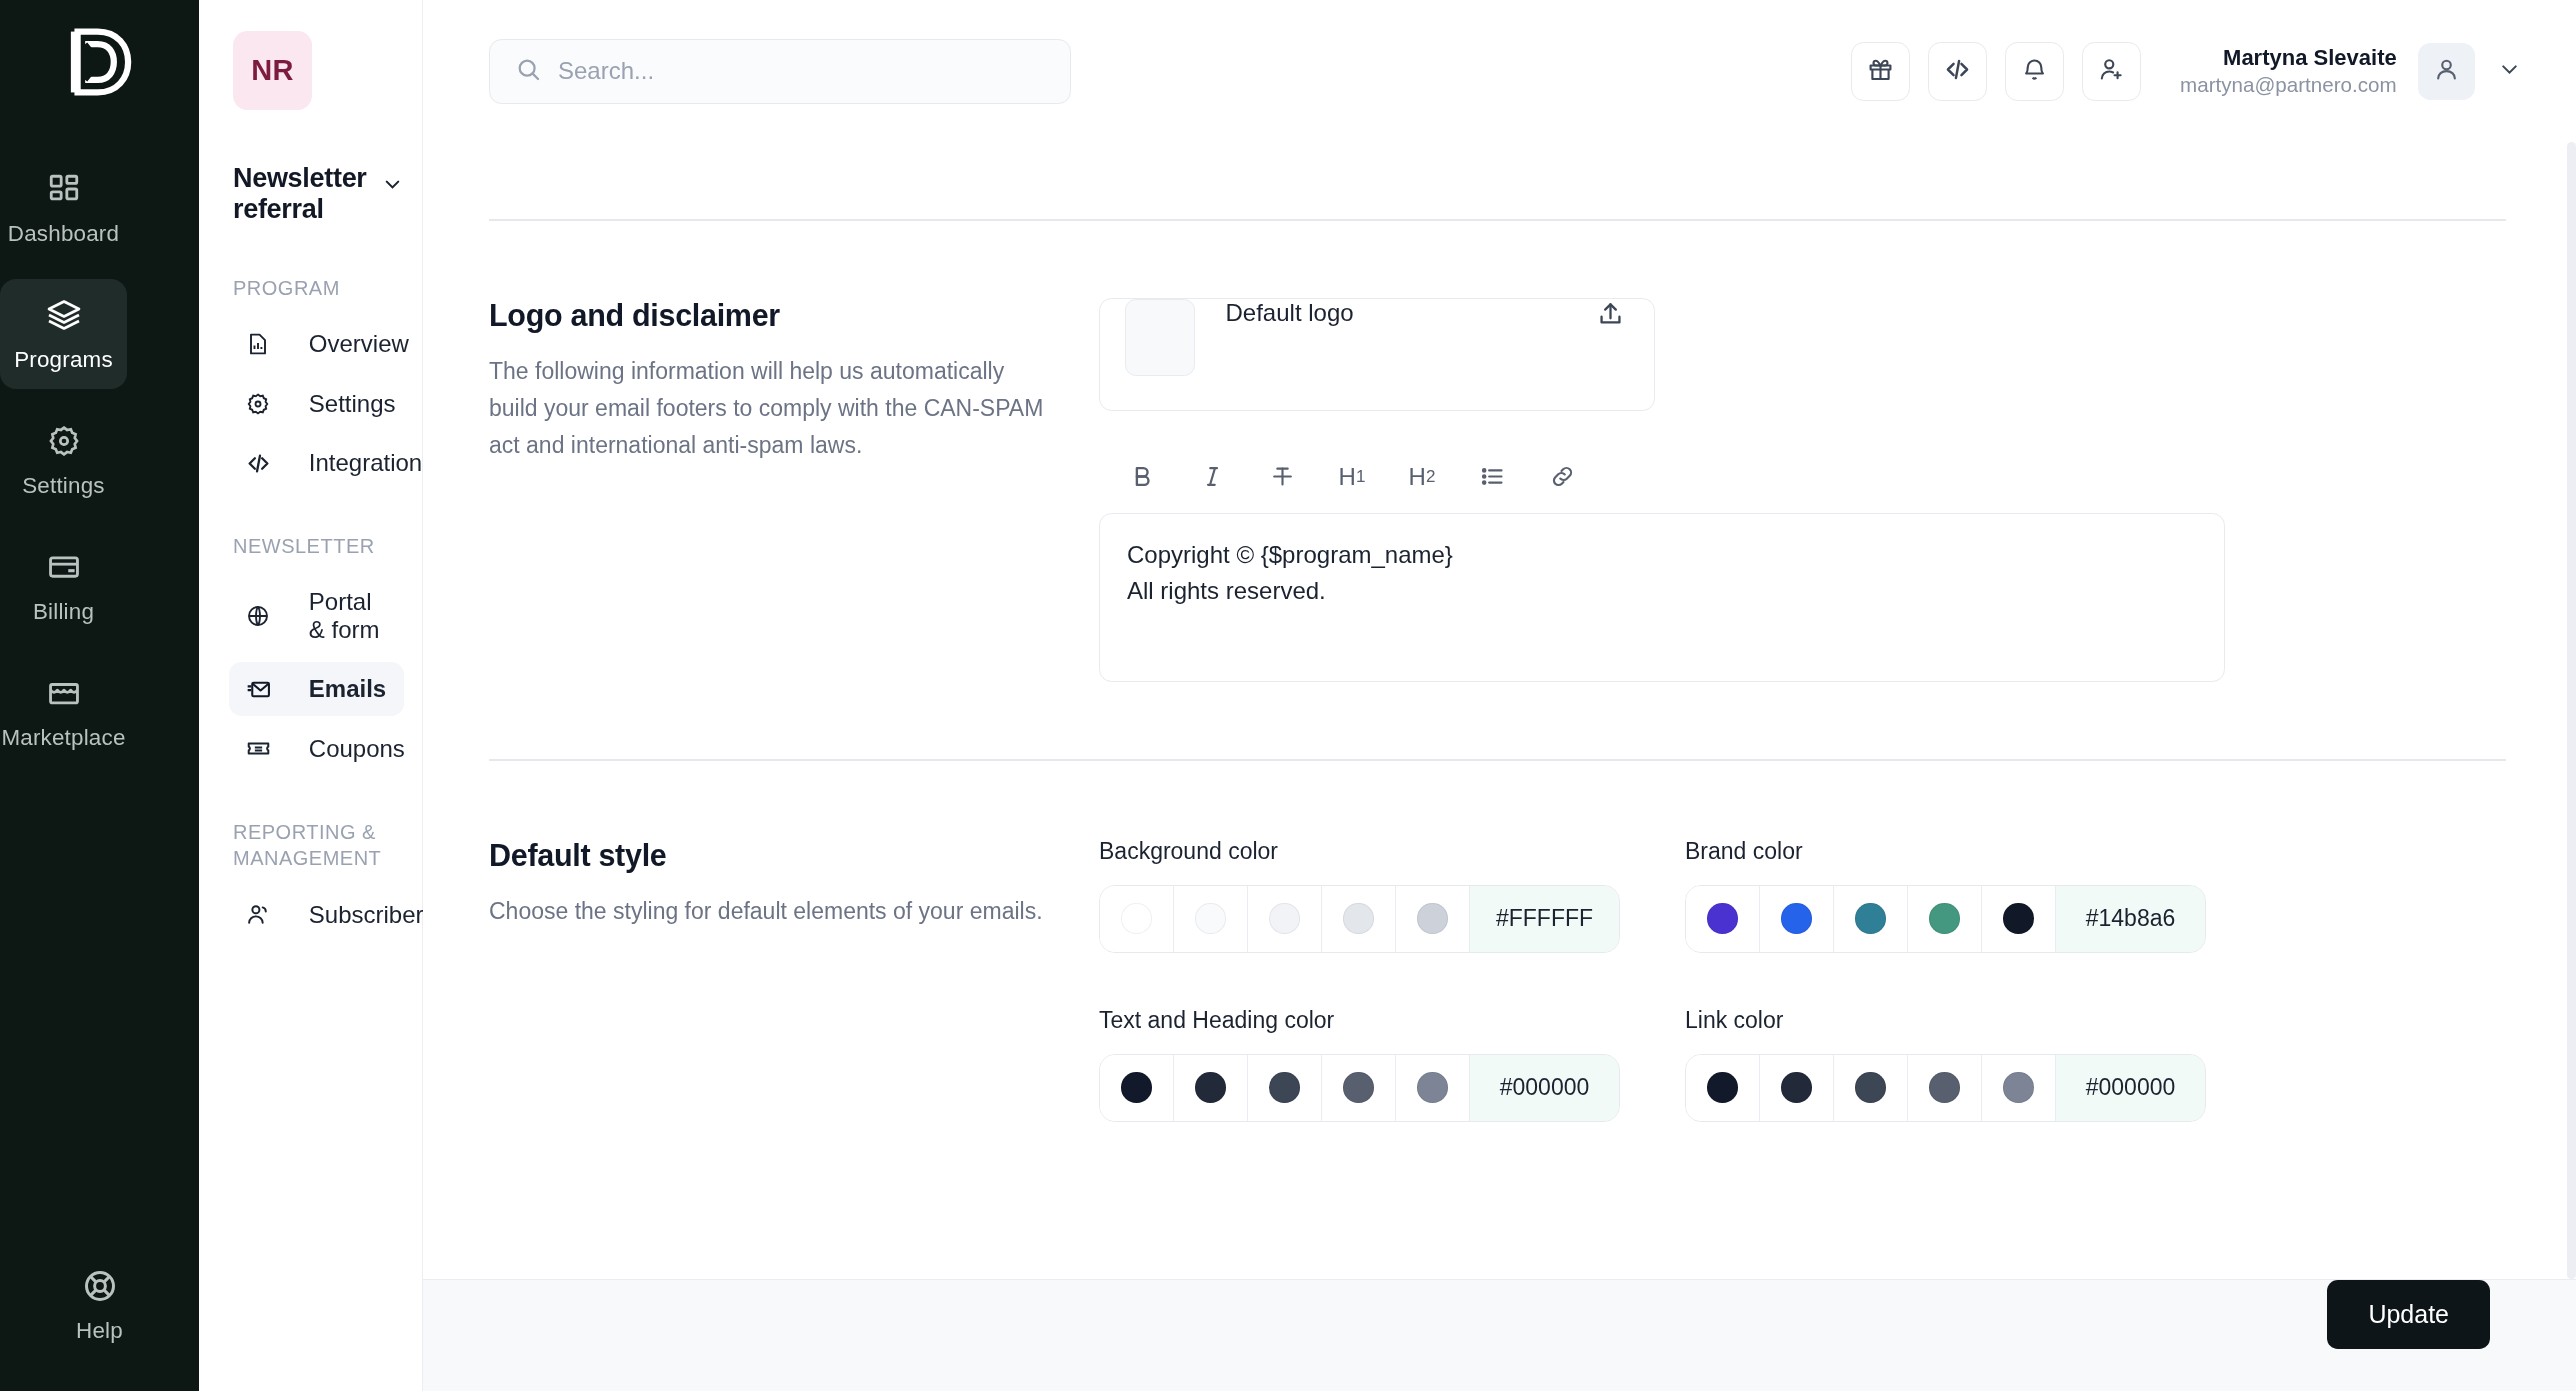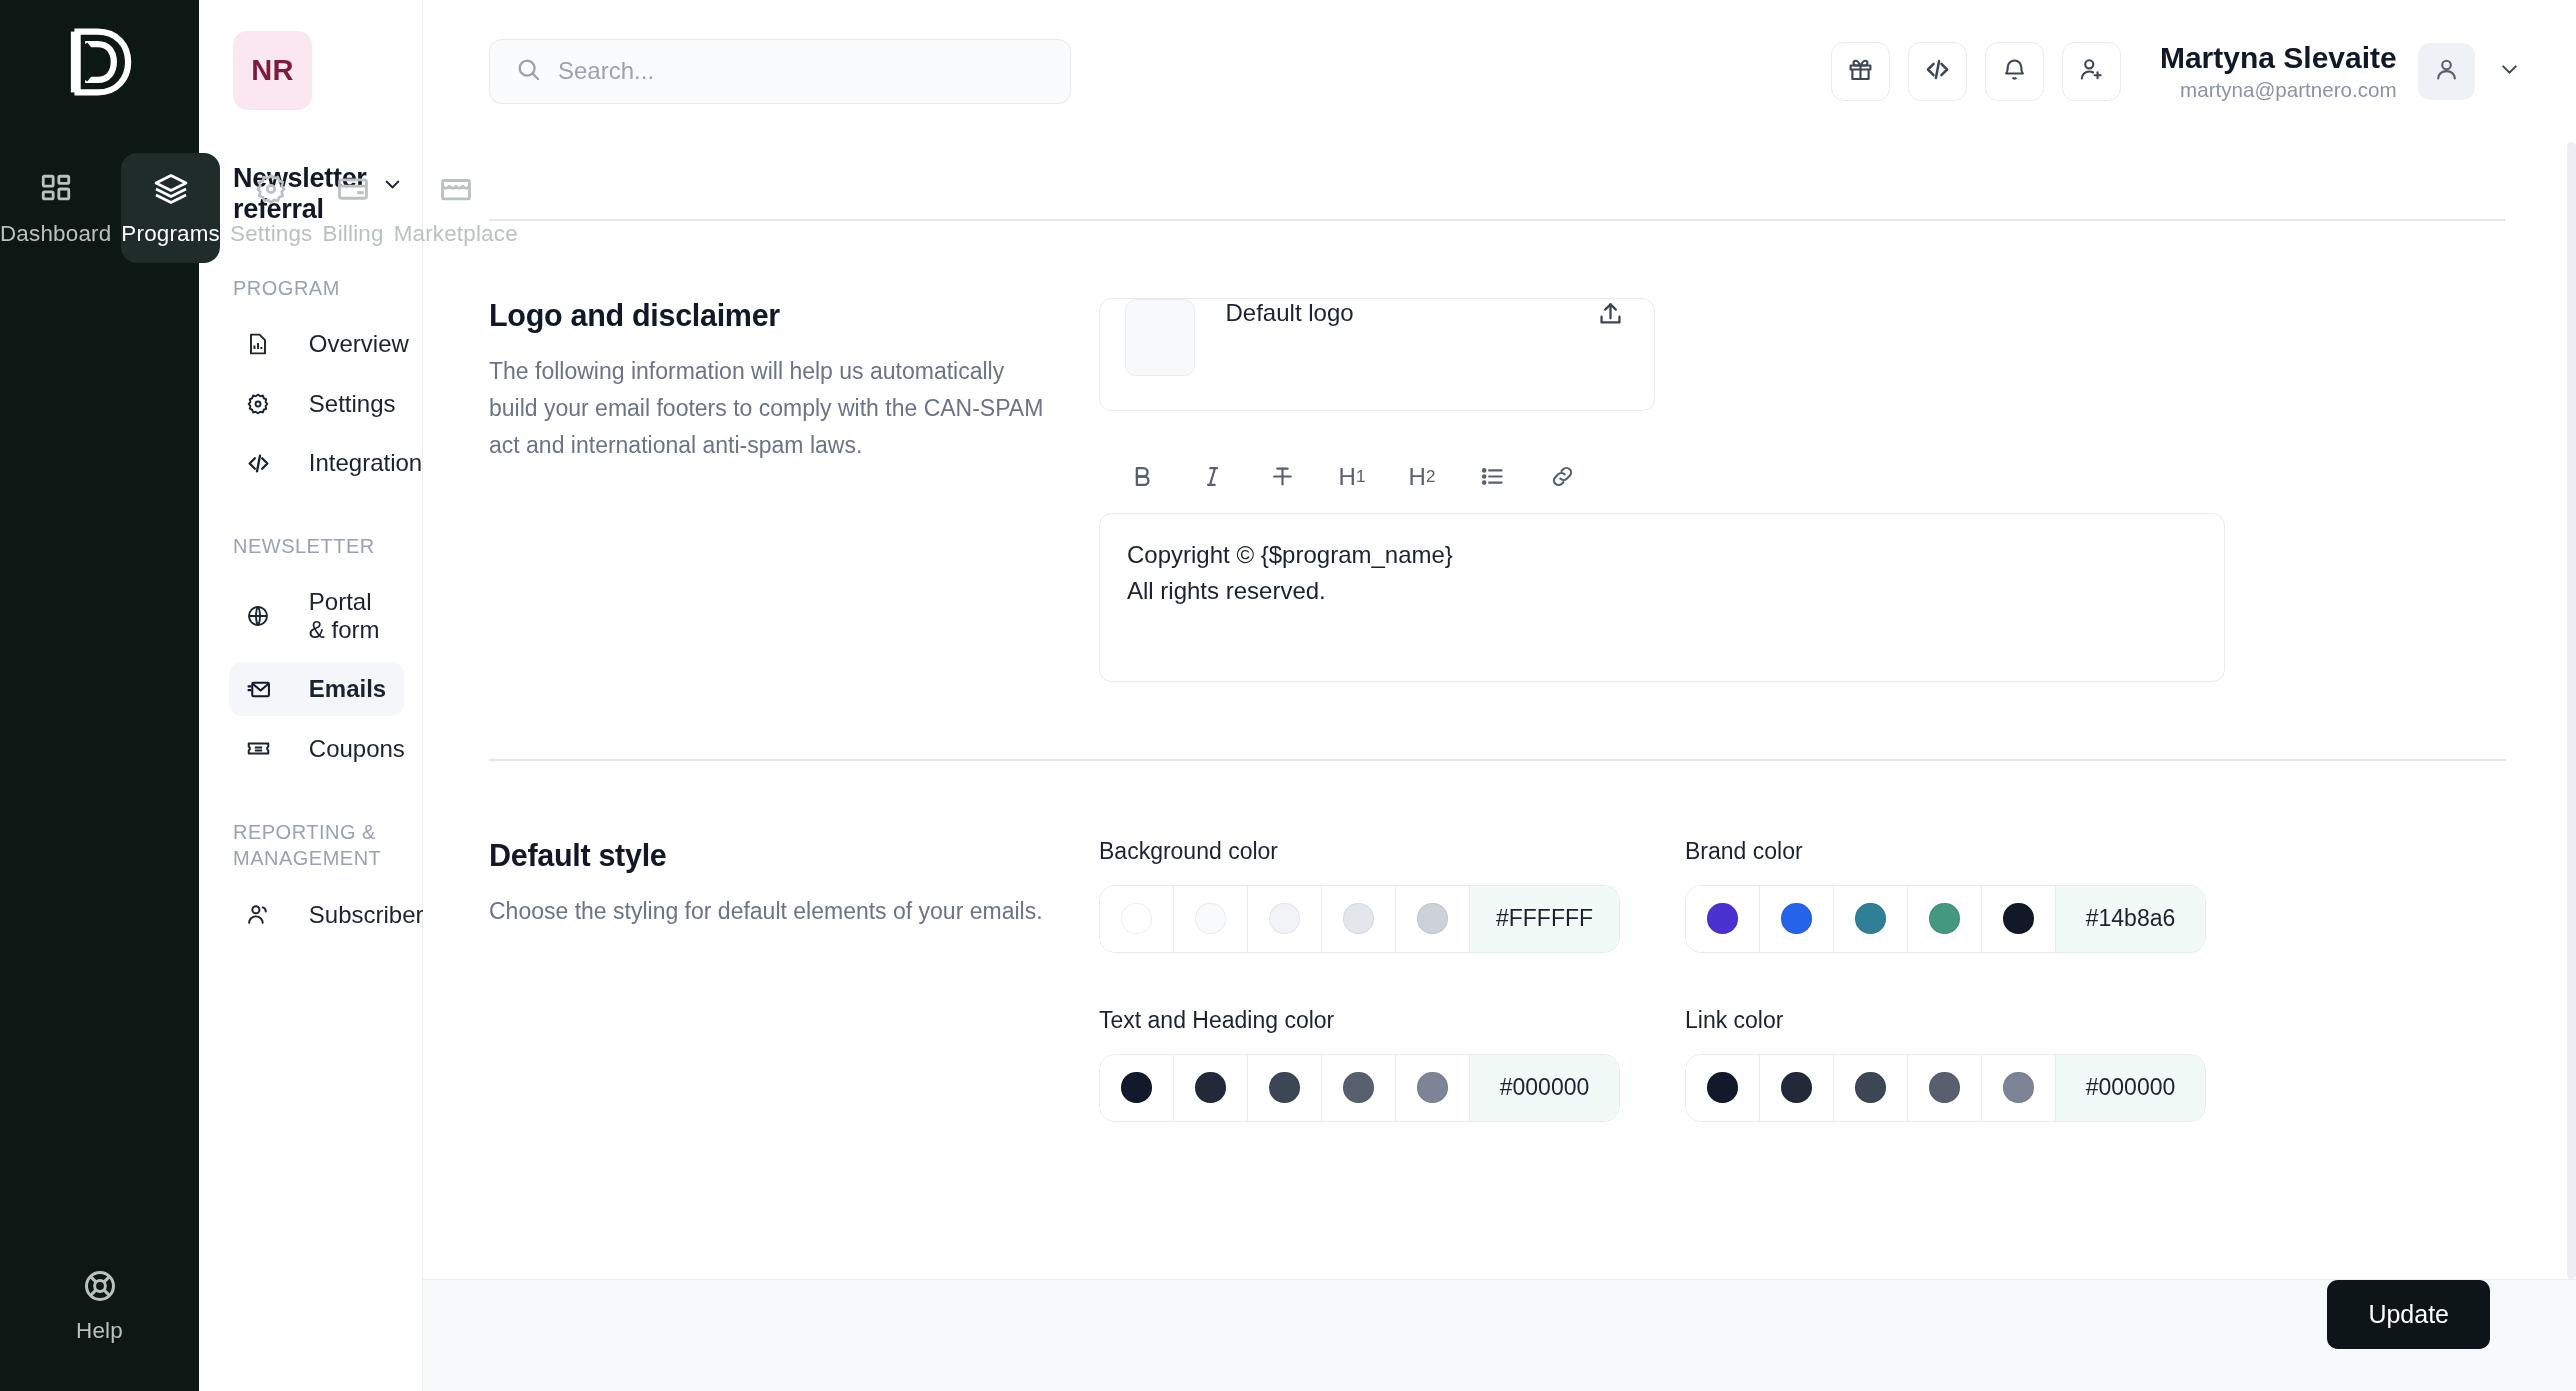--- a/index.html
+++ b/index.html
@@ -13,21 +13,21 @@
 
   
   .rail {
     width: 199px; flex: 0 0 199px;
     background: #0d1714;
     display: flex; flex-direction: column; align-items: center;
     padding-top: 20px; padding-bottom: 30.5px;
     position: relative;
   }
   .rail-logo { width: 83px; height: 83px; display: flex; align-items: center; justify-content: center; margin-bottom: 50px; }
-  .rail-items { display: flex; flex-direction: row; align-items: flex-start; gap: 10px; width: 100%; }
+  .rail-items { display: flex; flex-direction: column; align-items: flex-start; gap: 16px; width: 100%; }
   .rail-item {
     width: 127px; height: 110px; border-radius: 16px;
     display: flex; flex-direction: column; align-items: center; justify-content: center;
     gap: 12.6px; cursor: pointer;
   }
   .rail-item.active { background: #1f2c29; }
   .rail-item .ic { width: 39px; height: 39px; display:flex; align-items:center; justify-content:center; }
   .rail-item .lbl { font-size: 22.4px; color: #b9c2c0; letter-spacing: 0.2px; }
   .rail-item.active .lbl { color: #ffffff; }
   .rail-bottom { position: absolute; bottom: 30.5px; left: 0; width: 100%; display: flex; justify-content: center; }
@@ -74,21 +74,21 @@
     background: #fafbfc; display: flex; align-items: center; gap: 16px; padding: 0 25px;
   }
   .search-box .ph { font-size: 24px; color: #9aa2b1; }
   .topbar-spacer { flex: 1; }
   .icon-btn {
     width: 59px; height: 59px; border: 0.9px solid #e8eaee; border-radius: 12.6px;
     background: #fff; display: flex; align-items: center; justify-content: center;
     margin-left: 18px; cursor: pointer;
   }
   .user-block { margin-left: 39px; text-align: right; line-height: 1.28; }
-  .user-name { font-size: 30px; color: #111827; font-weight: bold; }
+  .user-name { font-size: 22px; color: #111827; font-weight: bold; }
   .user-mail { font-size: 20.6px; color: #8b93a3; }
   .user-avatar {
     width: 57px; height: 57px; border-radius: 12.6px; background: #eef1f5;
     display: flex; align-items: center; justify-content: center; margin-left: 21.5px; cursor: pointer;
   }
   .caret-btn { width: 47px; height: 47px; display: flex; align-items: center; justify-content: center; margin-left: 10.8px; cursor: pointer; }
 
   
   .panel { flex: 1; position: relative; overflow: hidden; border-top: 0; }
   .panel-inner { padding: 0 70px 0 66px; position: relative; height: 100%; }

